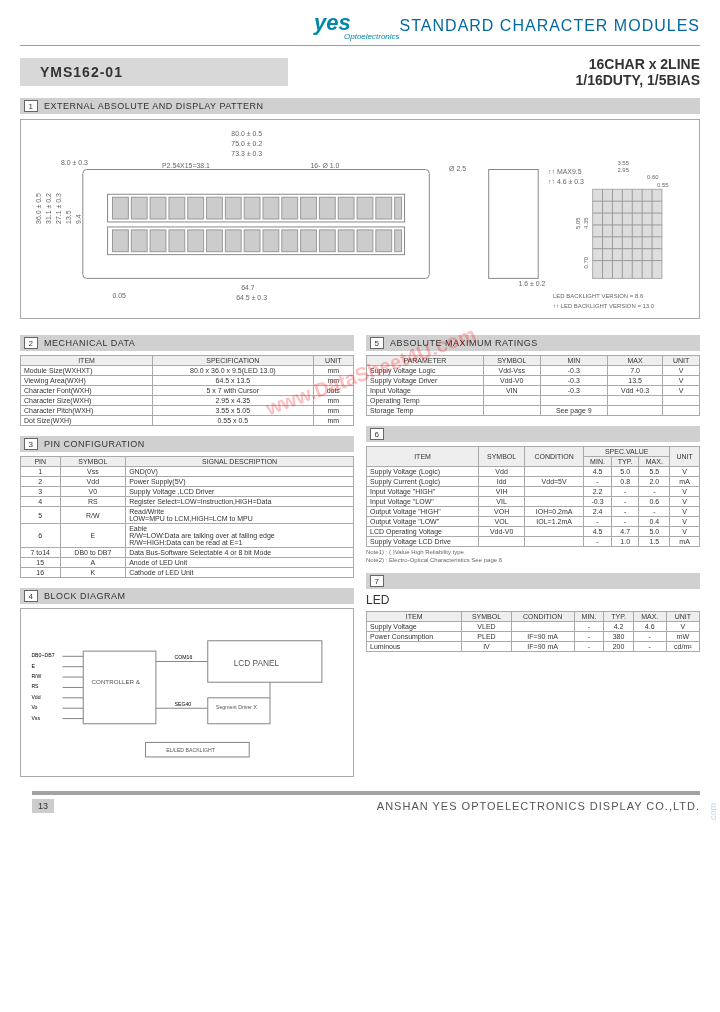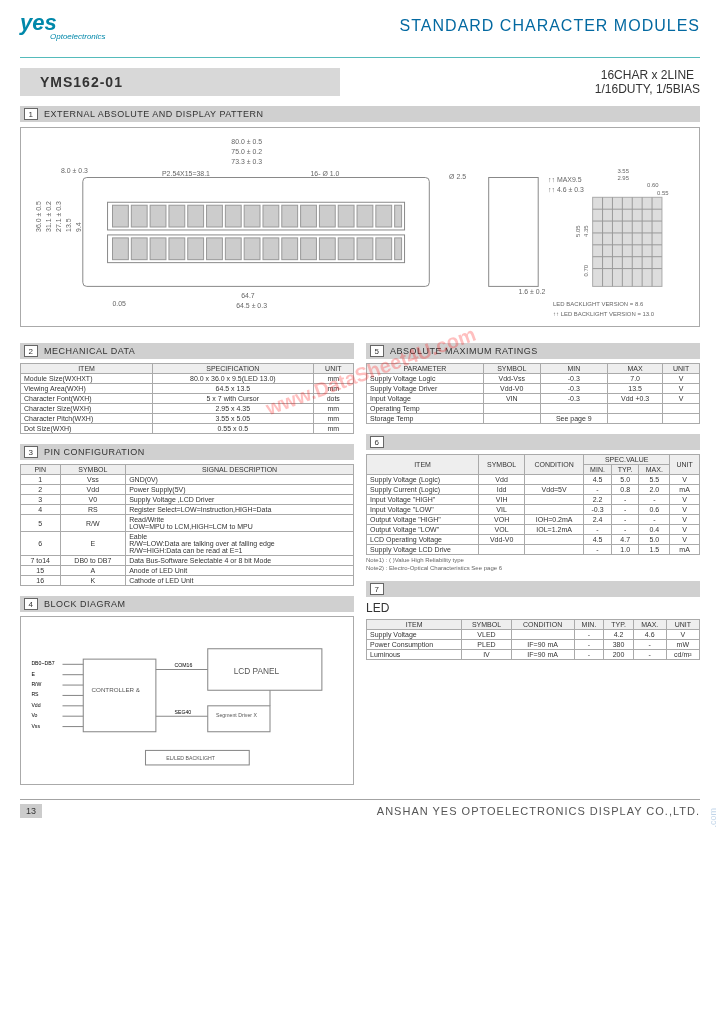--- a/index.html
+++ b/index.html
@@ -1,36 +1,36 @@
 <!DOCTYPE html>
 <html><head>
 <meta charset="utf-8">
 <style>
   * { box-sizing: border-box; margin: 0; padding: 0; }
   body { font-family: Arial, sans-serif; background: #fff; width: 720px; margin: 0 auto; font-size: 8px; color: #333; }
   .page { padding: 10px 20px; position: relative; }
-  .header { display: flex; justify-content: space-between; align-items: center; border-bottom: 1px solid #5bb; padding-bottom: 16px; gap: 48px; }
+  .header { display: flex; justify-content: flex-end; align-items: center; border-bottom: 1px solid #5bb; padding-bottom: 4px; }
   .logo { color: #0088aa; font-size: 22px; font-style: italic; font-weight: bold; }
   .logo-sub { color: #0088aa; font-size: 8px; font-style: italic; display: block; margin-left: 30px; margin-top: -4px; }
   .header-title { font-size: 16px; color: #0369a1; letter-spacing: 1px; }
   .model-bar { display: flex; justify-content: space-between; align-items: center; margin-top: 10px; }
-  .model-box { background: #d8d8d8; padding: 6px 20px; font-size: 14px; font-weight: bold; letter-spacing: 1px; width: 320px; }
-  .model-spec { font-size: 12px; text-align: center; }
+  .model-box { background: #d8d8d8; padding: 6px 20px; font-size: 14px; font-weight: bold; letter-spacing: 1px; width: 268px; }
+  .model-spec { font-size: 14px; text-align: right; font-weight: bold; }
   .section-bar { background: #d0d0d0; padding: 2px 4px; margin-top: 10px; font-size: 9px; letter-spacing: 0.5px; display: flex; align-items: center; }
   .section-num { border: 1px solid #666; background: #fff; width: 14px; height: 12px; display: inline-flex; align-items: center; justify-content: center; margin-right: 6px; font-size: 8px; }
   .drawing-box { border: 1px solid #aaa; height: 200px; margin-top: 5px; position: relative; display: flex; align-items: center; justify-content: center; color: #aaa; font-size: 7px; }
   .drawing-box svg { width: 100%; height: 100%; }
   .two-col { display: flex; gap: 12px; margin-top: 6px; }
   .col { flex: 1; }
   table { border-collapse: collapse; width: 100%; margin-top: 4px; font-size: 7px; }
   th, td { border: 1px solid #aaa; padding: 1px 3px; text-align: center; }
   th { background: #eee; font-weight: normal; }
   .left-align { text-align: left; }
   .block-diagram { border: 1px solid #aaa; height: 169px; margin-top: 4px; display: flex; align-items: center; justify-content: center; }
-  .footer { margin-top: 14px; display: flex; justify-content: space-between; align-items: center; border-top: 1px solid #a3a3a3; padding-top: 4px; }
+  .footer { margin-top: 14px; display: flex; justify-content: space-between; align-items: center; border-top: 4px solid #a3a3a3; padding-top: 4px; margin-left: 12px; }
   .page-num { background: #ccc; padding: 2px 6px; font-size: 9px; }
   .footer-text { font-size: 11px; color: #555; letter-spacing: 1px; }
   .watermark { position: absolute; top: 360px; left: 260px; color: rgba(255,0,0,0.25); font-size: 20px; transform: rotate(-20deg); pointer-events: none; font-weight: bold; }
   .side-watermark { position: absolute; right: 2px; bottom: 20px; transform: rotate(-90deg); transform-origin: right bottom; color: rgba(100,150,200,0.4); font-size: 9px; }
   .note { font-size: 6px; margin-top: 2px; color: #666; }
 </style>
 </head>
 <body>
 
 <div class="page">

